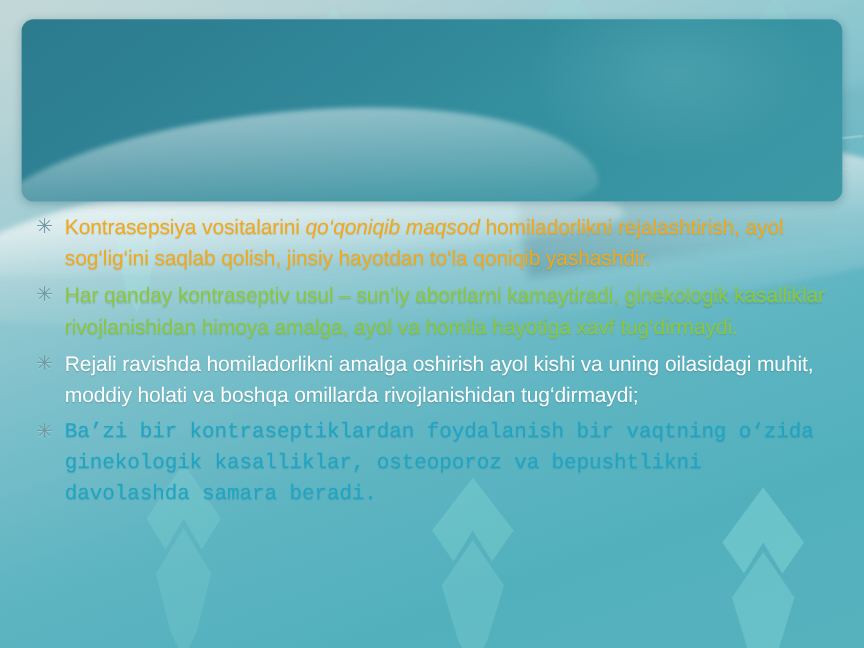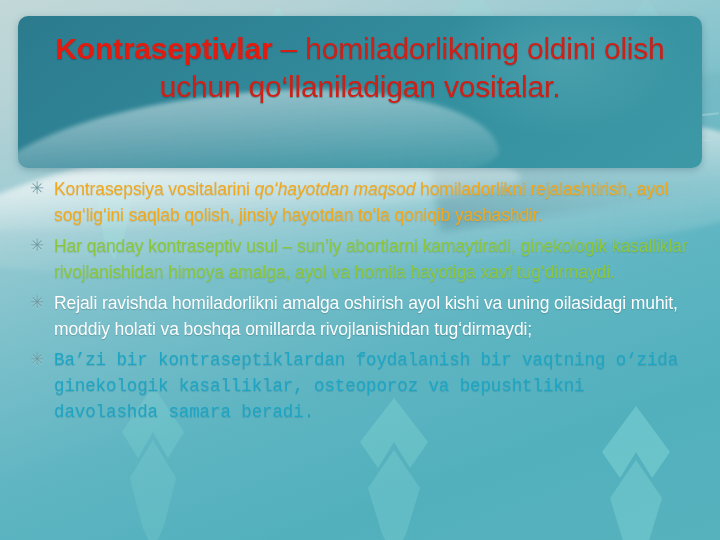--- a/index.html
+++ b/index.html
@@ -220,28 +220,27 @@
   </div>
 
   <div class="bg-wave-light"></div>
   <div class="bg-wave-light2"></div>
   <div class="bg-streak"></div>
   <div class="bg-streak2"></div>
 
   <div class="title-box">
     <div class="title-box-glow"></div>
     <div class="title-box-sheen"></div>
-    <h1 class="title-text"><span class="title-strong">Kontraseptivlar</span><span> – homiladorlikning oldini olish uchun qo‘llaniladigan vositalar.</span></h1>
   </div>
 
   <div class="body">
 
     <div class="bullet">
       <span class="bullet-marker">✳</span>
-      <span class="bullet-text c-gold"><span>Kontrasepsiya vositalarini </span><span class="ital">qo‘hayotdan maqsod</span><span> homiladorlikni rejalashtirish, ayol sog‘lig‘ini saqlab qolish, jinsiy hayotdan to‘la qoniqib yashashdir.</span></span>
+      <span class="bullet-text c-gold"><span>Kontrasepsiya vositalarini </span><span class="ital">qo‘qoniqib maqsod</span><span> homiladorlikni rejalashtirish, ayol sog‘lig‘ini saqlab qolish, jinsiy hayotdan to‘la qoniqib yashashdir.</span></span>
     </div>
 
     <div class="bullet">
       <span class="bullet-marker">✳</span>
       <span class="bullet-text c-green">Har qanday kontraseptiv usul – sun’iy abortlarni kamaytiradi, ginekologik kasalliklar rivojlanishidan himoya amalga, ayol va homila hayotiga xavf tug‘dirmaydi.</span>
     </div>
 
     <div class="bullet">
       <span class="bullet-marker">✳</span>
       <span class="bullet-text c-white">Rejali ravishda homiladorlikni amalga oshirish ayol kishi va uning oilasidagi muhit, moddiy holati va boshqa omillarda rivojlanishidan tug‘dirmaydi;</span>

